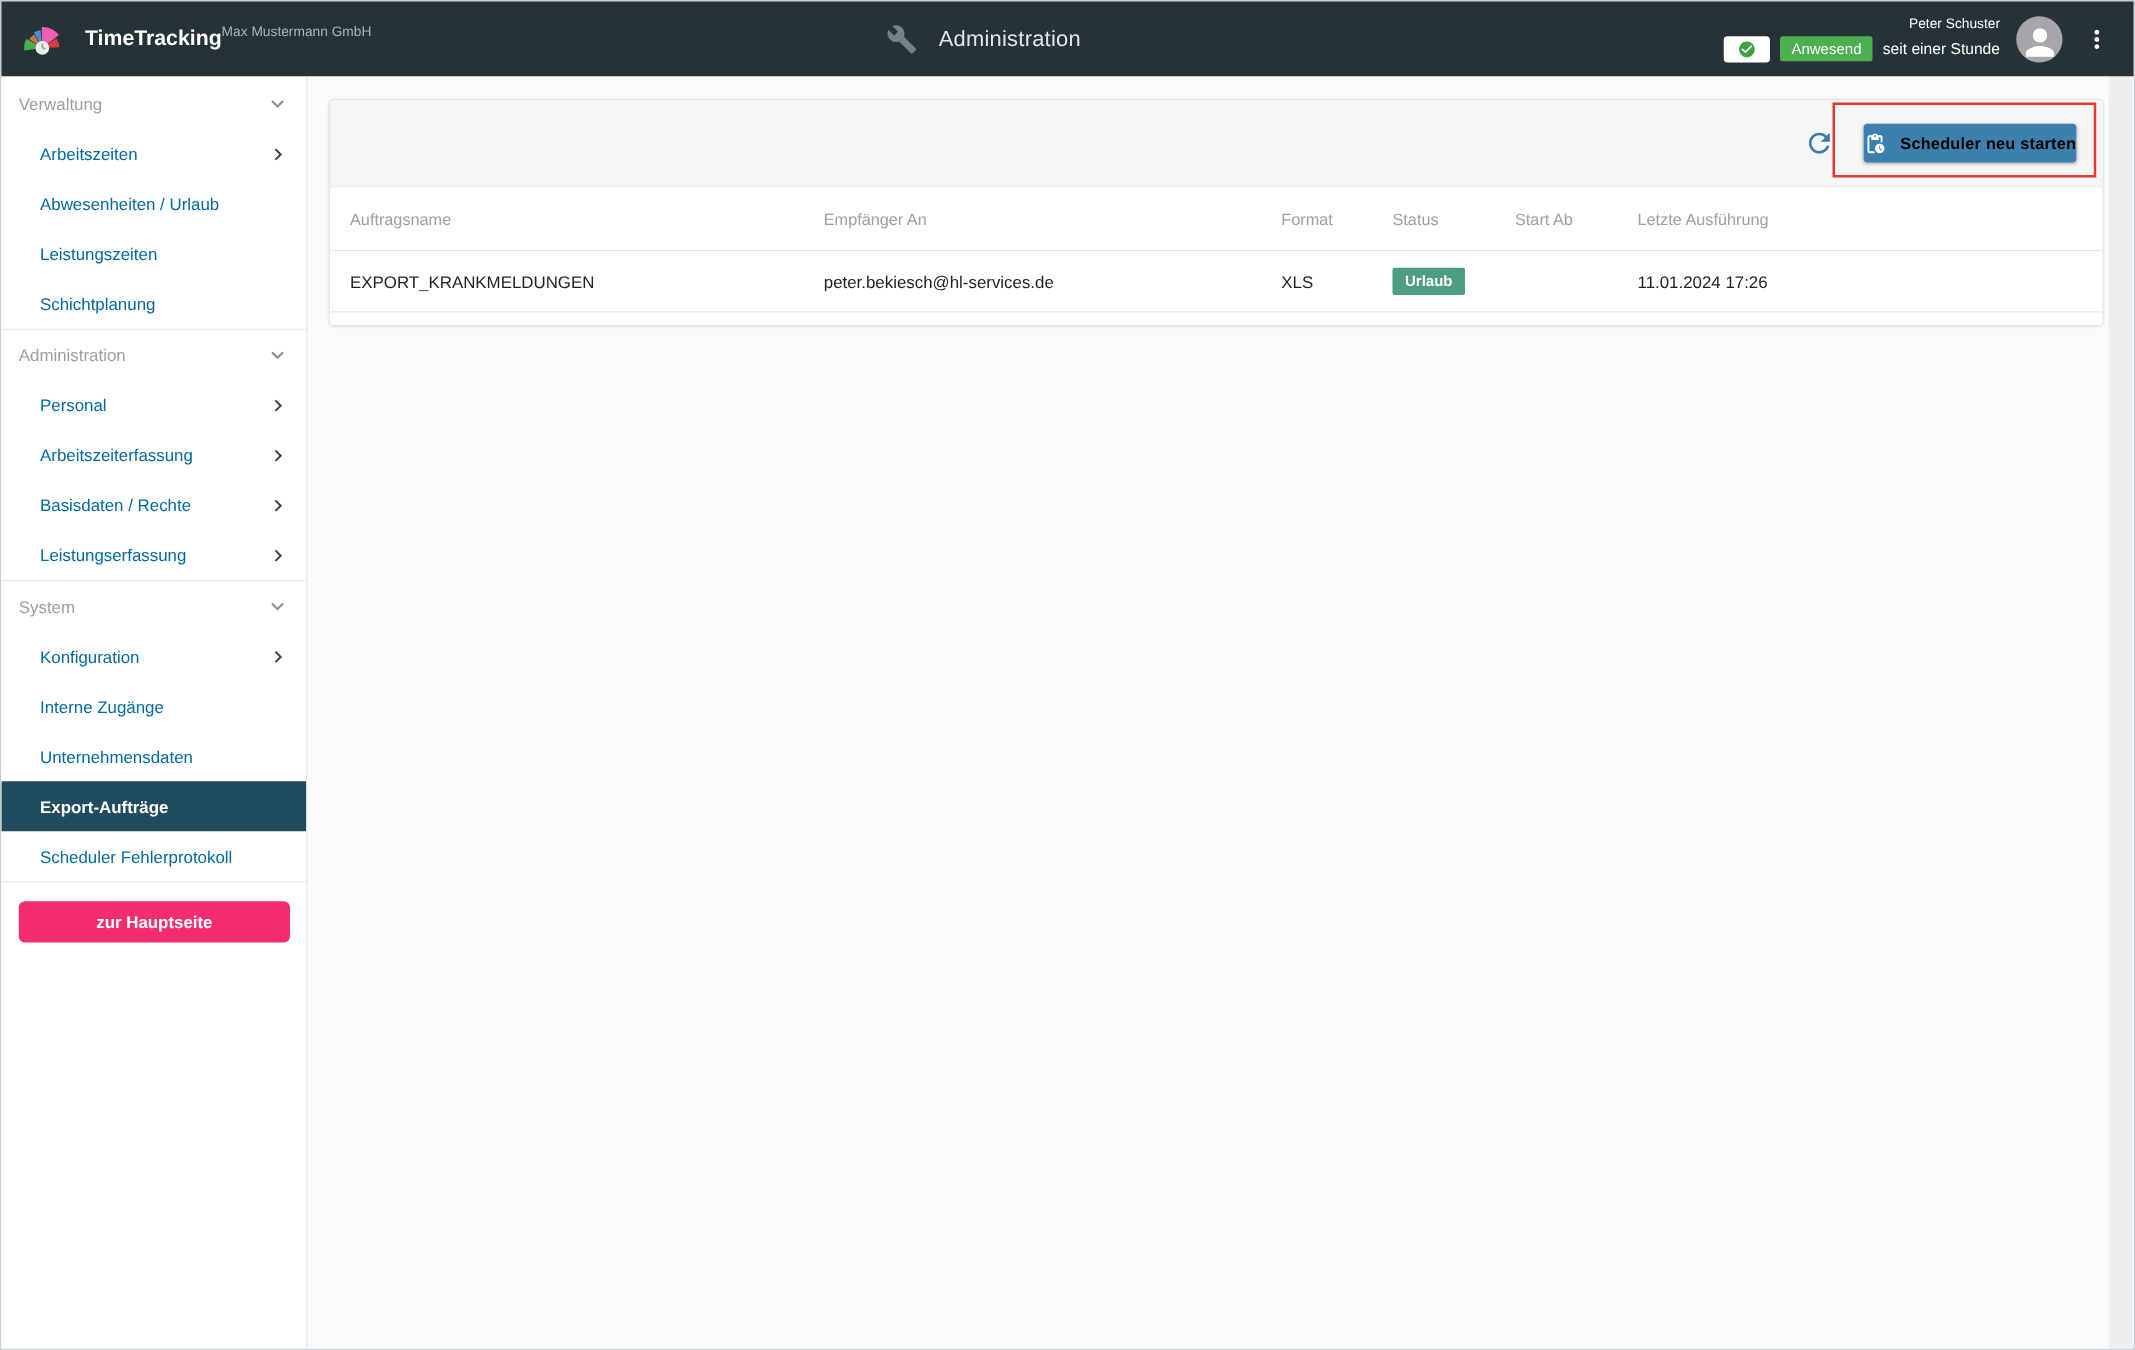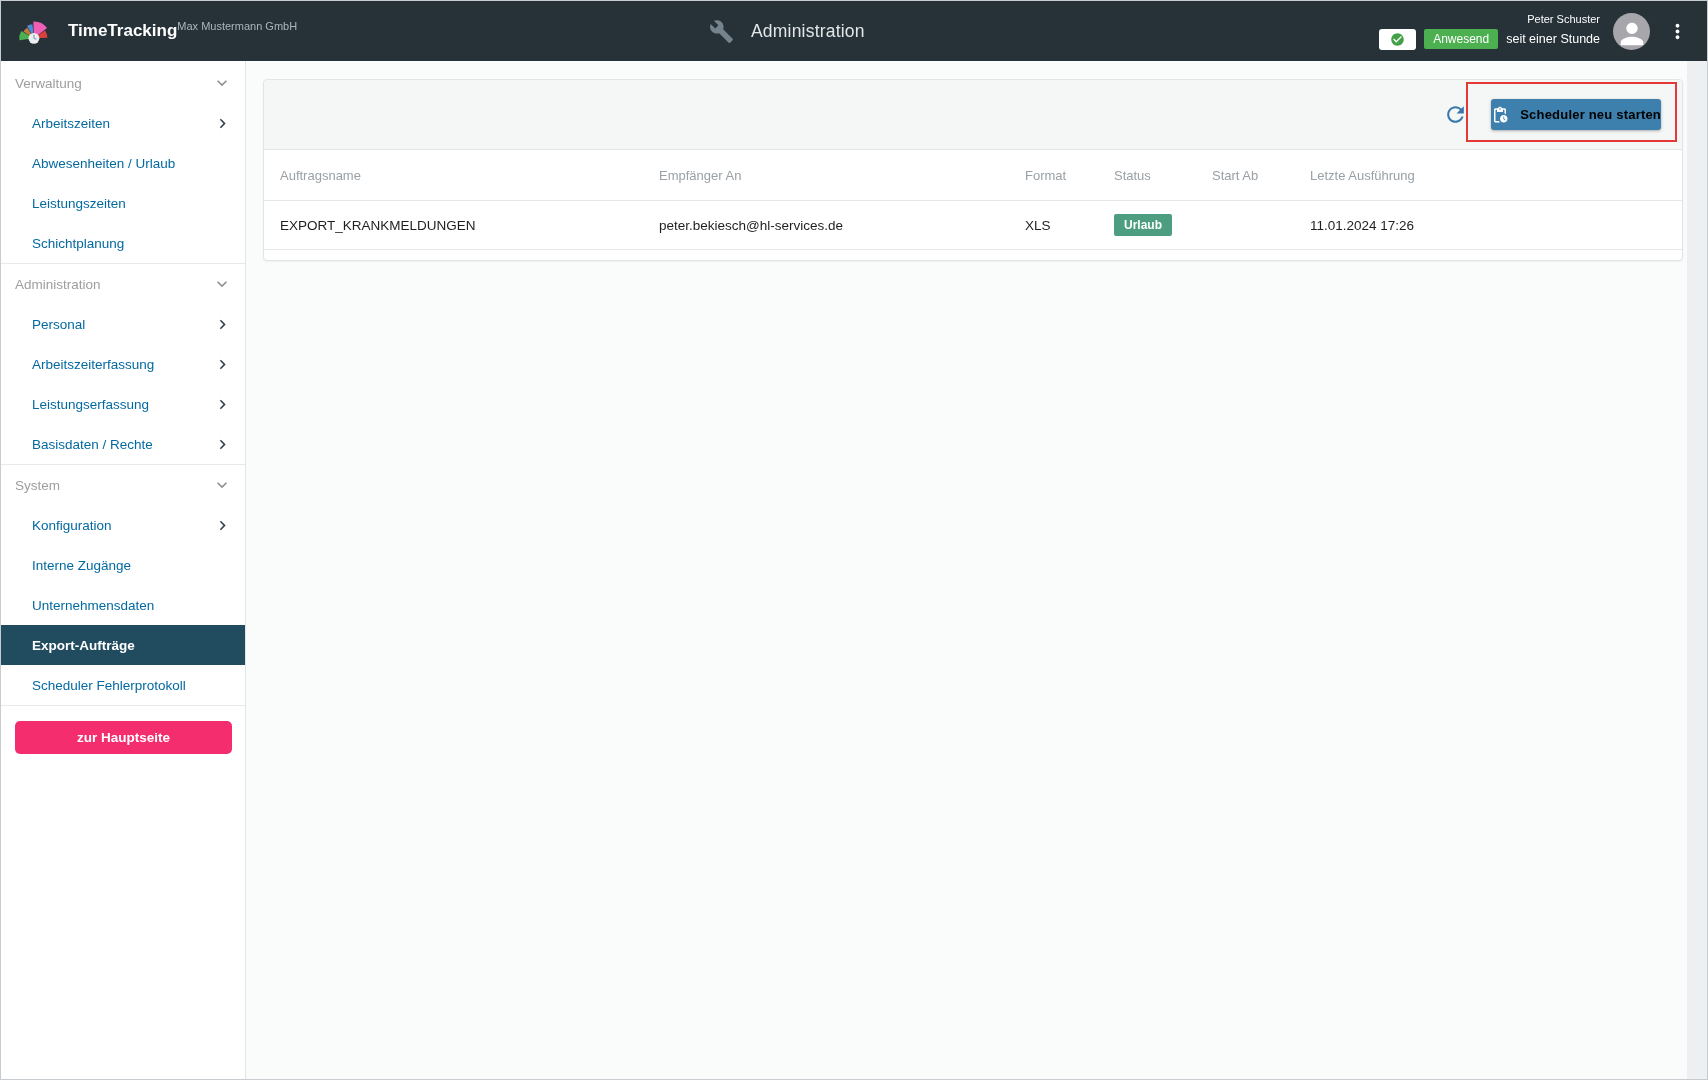--- a/index.html
+++ b/index.html
@@ -182,27 +182,27 @@
               <path d="M10 6L8.59 7.41 13.17 12l-4.58 4.59L10 18l6-6z"></path>
             </svg>
           </div>
           <div class="nav-item">
             <span>Arbeitszeiterfassung</span>
             <svg viewBox="0 0 24 24">
               <path d="M10 6L8.59 7.41 13.17 12l-4.58 4.59L10 18l6-6z"></path>
             </svg>
           </div>
           <div class="nav-item">
+            <span>Basisdaten / Rechte</span>
+            <svg viewBox="0 0 24 24">
+              <path d="M10 6L8.59 7.41 13.17 12l-4.58 4.59L10 18l6-6z"></path>
+            </svg>
+          </div>
+          <div class="nav-item">
             <span>Leistungserfassung</span>
-            <svg viewBox="0 0 24 24">
-              <path d="M10 6L8.59 7.41 13.17 12l-4.58 4.59L10 18l6-6z"></path>
-            </svg>
-          </div>
-          <div class="nav-item">
-            <span>Basisdaten / Rechte</span>
             <svg viewBox="0 0 24 24">
               <path d="M10 6L8.59 7.41 13.17 12l-4.58 4.59L10 18l6-6z"></path>
             </svg>
           </div>
           <div class="nav-divider"></div>
           <div class="nav-header">
             <span>System</span>
             <svg viewBox="0 0 24 24">
               <path d="M16.59 8.59L12 13.17 7.41 8.59 6 10l6 6 6-6z"></path>
             </svg>

